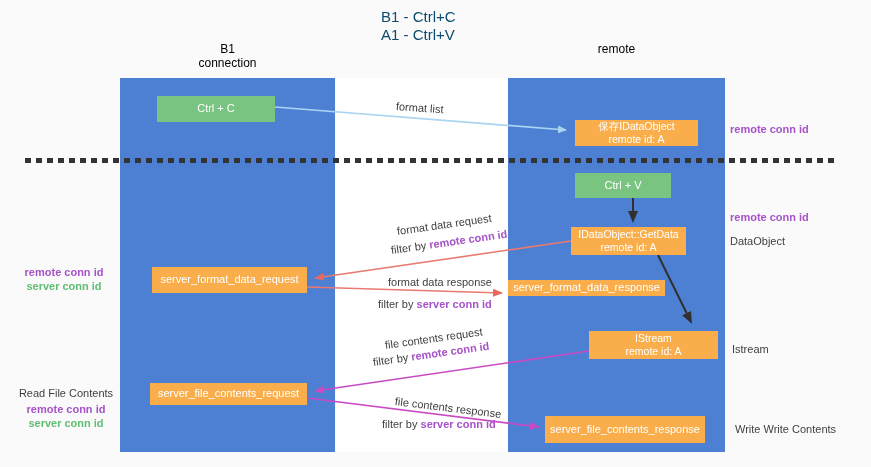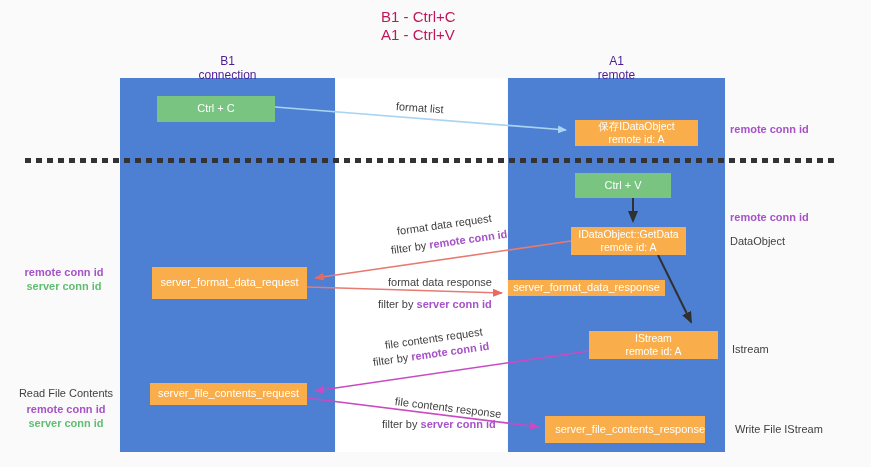--- a/index.html
+++ b/index.html
@@ -8,23 +8,23 @@
     position: relative; width: 871px; height: 467px;
     background: #fafafa; overflow: hidden;
     font-family: "Liberation Sans", sans-serif;
   }
   .gap-band { position: absolute; left: 336px; top: 78px; width: 171px; height: 374px; background: #ffffff; }
   .lane { position: absolute; top: 78px; height: 374px; background: #4d7fd3; }
   .lane-left { left: 120px; width: 215px; }
   .lane-right { left: 508px; width: 217px; }
   .page-title {
     position: absolute; left: 381px; top: 8px;
-    font-size: 15px; line-height: 18px; color: #be185d; white-space: nowrap;
+    font-size: 15px; line-height: 18px; color: #0c4a6e; white-space: nowrap;
   }
-  .lane-header { position: absolute; top: 54px; font-size: 12px; line-height: 14px; color: #4c1d95; text-align: center; }
+  .lane-header { position: absolute; top: 42px; font-size: 12px; line-height: 14px; color: #000000; text-align: center; }
   .lane-header.left { left: 120px; width: 215px; }
   .lane-header.right { left: 508px; width: 217px; }
   .dashline {
     position: absolute; left: 25px; top: 158px; width: 810px; height: 5px;
     background: repeating-linear-gradient(90deg, #333 0 6px, transparent 6px 11px);
     z-index: 4;
   }
   svg.arrows { position: absolute; left: 0; top: 0; z-index: 3; }
   .node {
     position: absolute; z-index: 5; display: flex; flex-direction: column;
@@ -56,21 +56,20 @@
   <div class="page-title">
     <div>B1 - Ctrl+C</div>
     <div>A1 - Ctrl+V</div>
   </div>
 
   <div class="lane-header left">
     <div>B1</div>
     <div>connection</div>
   </div>
   <div class="lane-header right">
-    <div>A1</div>
     <div>remote</div>
   </div>
 
   <div class="dashline"></div>
 
   <svg class="arrows" width="871" height="467">
     <defs>
       <marker id="ah-blue" markerWidth="9" markerHeight="8" refX="8" refY="4" orient="auto" markerUnits="userSpaceOnUse">
         <path d="M0,0 L9,4 L0,8 z" fill="#a9d4f2"></path>
       </marker>
@@ -104,46 +103,46 @@
 
   <div class="node green" style="left:575px; top:173px; width:96px; height:25px;">
     <div>Ctrl + V</div>
   </div>
 
   <div class="node orange two-line" style="left:571px; top:227px; width:115px; height:28px;">
     <div>IDataObject::GetData</div>
     <div>remote id: A</div>
   </div>
 
-  <div class="node orange" style="left:152px; top:267px; width:155px; height:32px;">
+  <div class="node orange" style="left:152px; top:267px; width:155px; height:26px;">
     <div>server_format_data_request</div>
   </div>
 
   <div class="node orange" style="left:508px; top:280px; width:157px; height:16px;">
     <div>server_format_data_response</div>
   </div>
 
   <div class="node orange two-line" style="left:589px; top:331px; width:129px; height:28px;">
     <div>IStream</div>
     <div>remote id: A</div>
   </div>
 
   <div class="node orange" style="left:150px; top:383px; width:157px; height:22px;">
     <div>server_file_contents_request</div>
   </div>
 
-  <div class="node orange" style="left:545px; top:416px; width:160px; height:27px;align-items:flex-end;">
+  <div class="node orange" style="left:545px; top:416px; width:160px; height:27px;">
     <div>server_file_contents_response</div>
   </div>
 
   <div class="lbl bold-purple" style="left:730px; top:123px;">remote conn id</div>
   <div class="lbl bold-purple" style="left:730px; top:211px;">remote conn id</div>
   <div class="lbl" style="left:730px; top:235px;">DataObject</div>
   <div class="lbl" style="left:732px; top:343px;">Istream</div>
-  <div class="lbl" style="left:735px; top:423px;">Write File IStream</div>
+  <div class="lbl" style="left:735px; top:423px;">Write Write Contents</div>
 
   <div class="lbl center-block" style="left:18px; top:265px; width:92px; line-height:14px;">
     <div class="conn-purple">remote conn id</div>
     <div class="conn-green">server conn id</div>
   </div>
   <div class="lbl center-block" style="left:14px; top:386px; width:104px; line-height:14px;">
     <div>Read File Contents</div>
     <div class="conn-purple" style="margin-top:2px;">remote conn id</div>
     <div class="conn-green">server conn id</div>
   </div>

